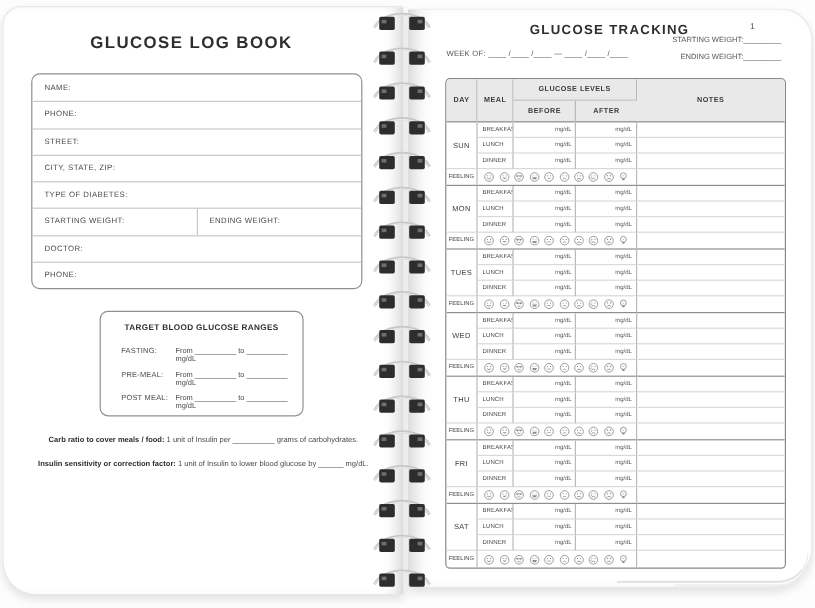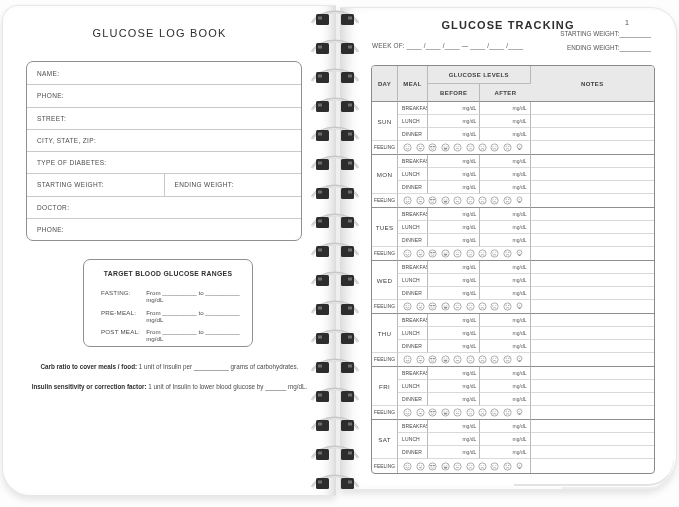--- a/index.html
+++ b/index.html
@@ -19,21 +19,21 @@
     left:340px; top:7px; width:337px; height:483px;
     border-radius:0 26px 34px 0; border-left:none;
     box-shadow:0 4px 7px rgba(0,0,0,.10), inset 14px 0 16px -10px rgba(0,0,0,.20);
   }
   .curl-1 { position:absolute; right:2px; bottom:3px; width:160px; height:26px;
     border-bottom:2px solid #e3e3e3; border-right:1px solid #ededed; border-radius:0 0 46px 0; }
   .curl-2 { position:absolute; right:4px; bottom:0px; width:110px; height:22px;
     border-bottom:2px solid #ededed; border-radius:0 0 52px 0; }
   
   .lp-title { position:absolute; top:21px; left:0; right:20px; text-align:center;
-    font-size:11px; font-weight:normal; letter-spacing:1.2px; color:#2e2e2e; }
+    font-size:14px; font-weight:bold; letter-spacing:1.2px; color:#2e2e2e; }
   .info-box { position:absolute; left:23px; top:55px; width:276px; height:180px;
     border:1px solid #909090; border-radius:7px; display:grid; grid-template-rows:repeat(8,1fr); overflow:hidden; }
   .irow { border-top:1px solid #c9c9c9; display:flex; align-items:center; }
   .irow:first-child { border-top:none; }
   .irow .lbl { font-size:6.5px; letter-spacing:.35px; color:#4a4a4a; padding-left:10px; }
   .irow.split .half { flex:1; height:100%; display:flex; align-items:center; }
   .irow.split .half + .half { border-left:1px solid #c9c9c9; }
   .target-box { position:absolute; left:80px; top:253px; width:170px; height:88px;
     border:1px solid #909090; border-radius:7px; }
   .tb-title { margin-top:10px; text-align:center; font-size:6.8px; font-weight:bold;

